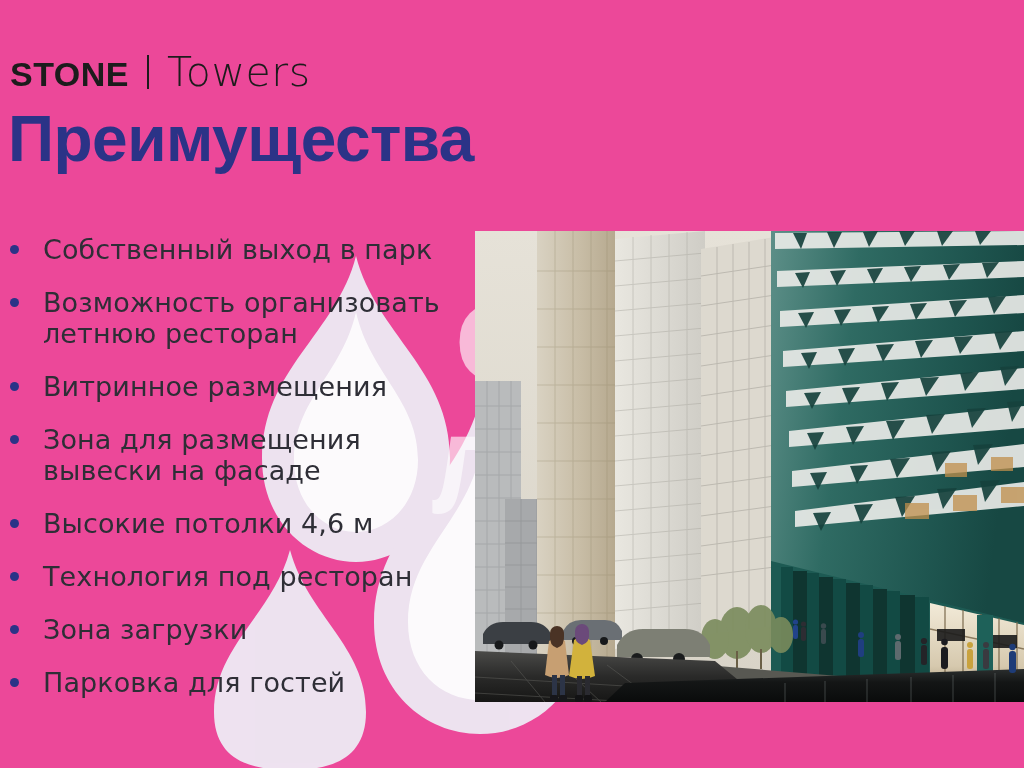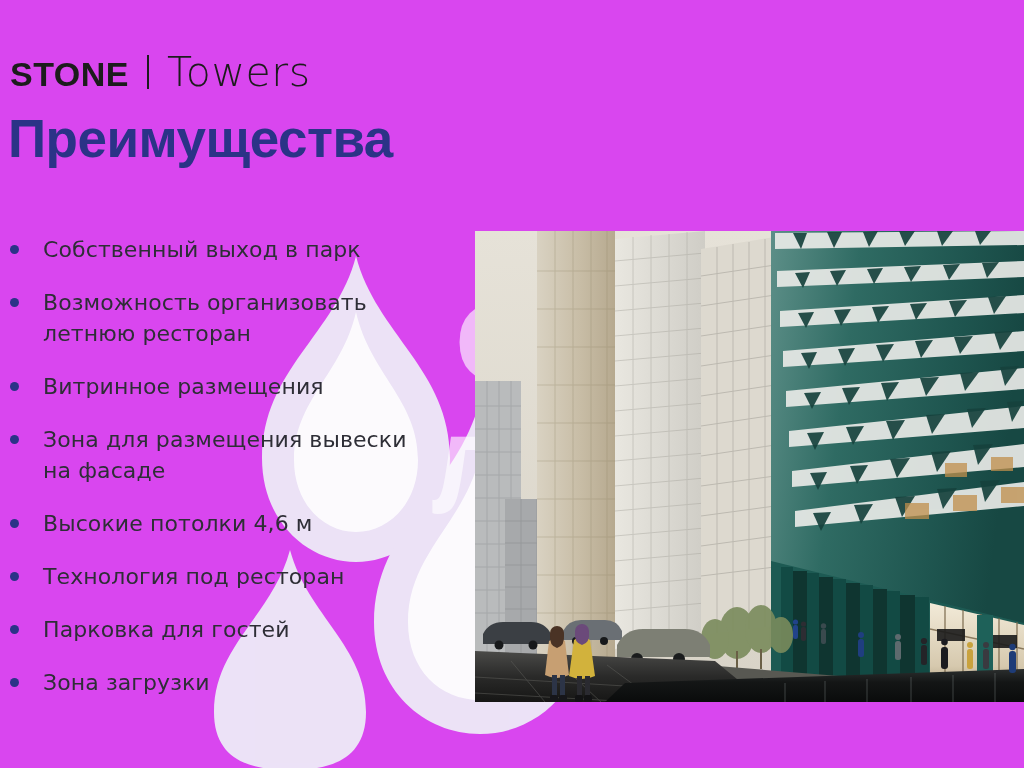--- a/index.html
+++ b/index.html
@@ -11,21 +11,21 @@
     width: 1024px;
     height: 768px;
     overflow: hidden;
     font-family: "Liberation Sans", "DejaVu Sans", sans-serif;
     position: relative;
   }
 
   #slide {
     position: absolute;
     inset: 0;
-    background: #d946ef;
+    background: #ec4899;
     overflow: hidden;
   }
 
   
   #watermark {
     position: absolute;
     left: 0; top: 0;
     width: 1024px; height: 768px;
     pointer-events: none;
     z-index: 1;
@@ -87,21 +87,21 @@
     letter-spacing: 0.6px;
     color: #1c1c1c;
     font-family: "DejaVu Sans", sans-serif;
   }
 
   
   #page-title {
     position: absolute;
     left: 8px;
     top: 97px;
-    font-size: 53px;
+    font-size: 64px;
     font-weight: 700;
     letter-spacing: -0.5px;
     color: #2b3387;
     line-height: 84px;
     z-index: 3;
     font-family: "Liberation Sans", sans-serif;
     white-space: nowrap;
   }
 
   
@@ -120,21 +120,21 @@
   .benefit-bullet {
     flex: 0 0 auto;
     width: 9px;
     height: 9px;
     border-radius: 50%;
     background: #2b3387;
     margin-top: 11px;
     margin-right: 24px;
   }
   .benefit-text {
-    font-size: 22px;
+    font-size: 27px;
     line-height: 31px;
     color: #2e2e36;
     font-family: "DejaVu Sans", sans-serif;
     font-weight: 400;
     letter-spacing: 0.1px;
   }
 
   
   #render-image {
     position: absolute;
@@ -557,21 +557,21 @@
     <div class="benefit-item">
       <span class="benefit-bullet"></span>
       <span class="benefit-text">Высокие потолки 4,6 м</span>
     </div>
     <div class="benefit-item">
       <span class="benefit-bullet"></span>
       <span class="benefit-text">Технология под ресторан</span>
     </div>
     <div class="benefit-item">
       <span class="benefit-bullet"></span>
+      <span class="benefit-text">Зона загрузки</span>
+    </div>
+    <div class="benefit-item">
+      <span class="benefit-bullet"></span>
       <span class="benefit-text">Парковка для гостей</span>
     </div>
-    <div class="benefit-item">
-      <span class="benefit-bullet"></span>
-      <span class="benefit-text">Зона загрузки</span>
-    </div>
   </div>
 
 </div>
 
 </body></html>

